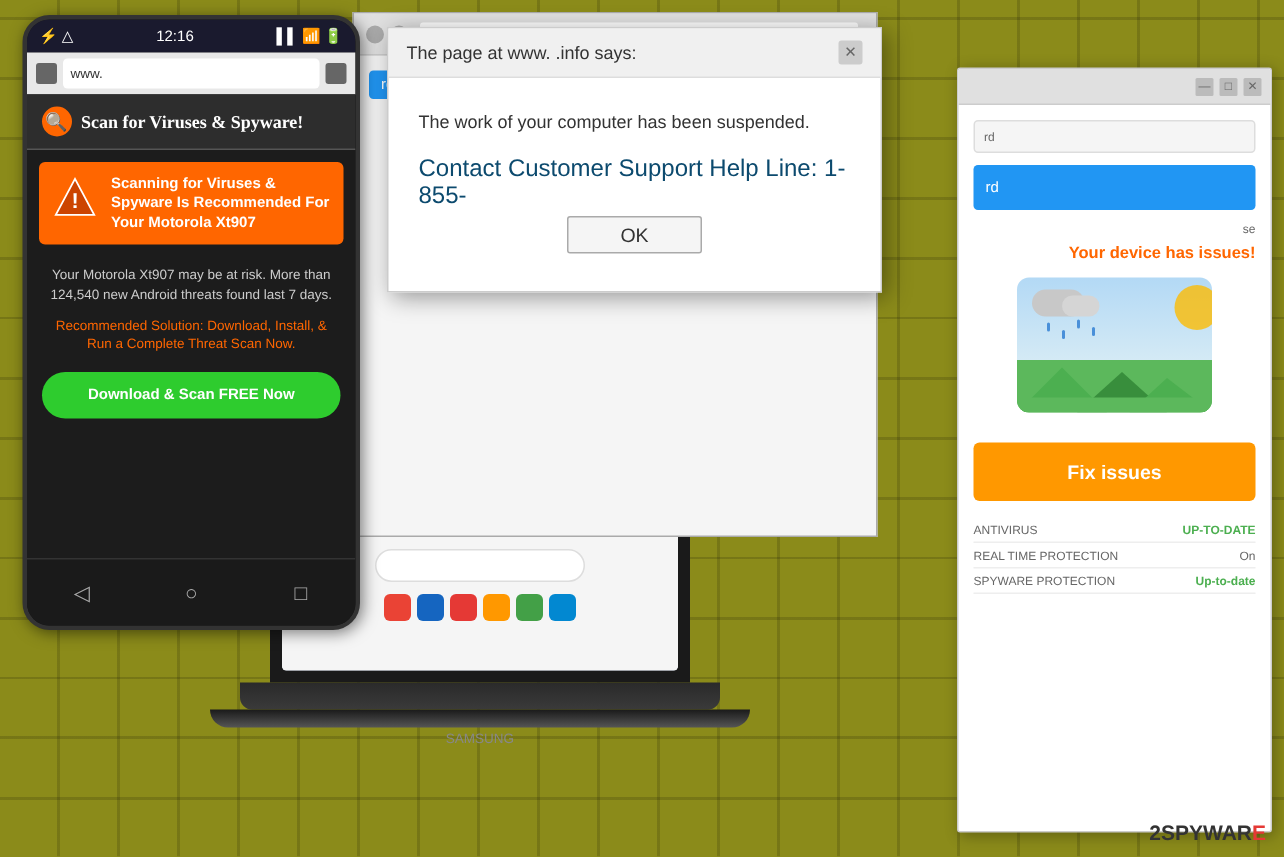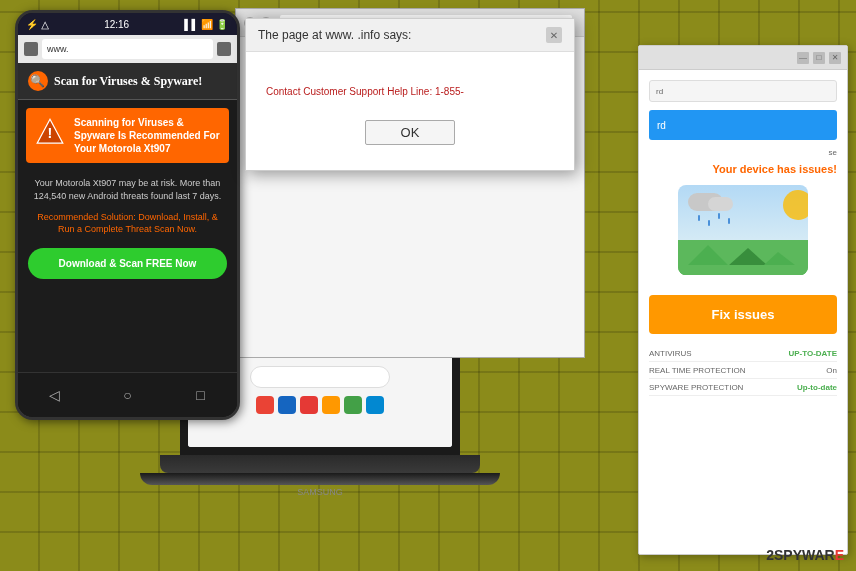--- a/index.html
+++ b/index.html
@@ -185,21 +185,21 @@
       display: flex;
       align-items: center;
       justify-content: center;
       color: #aaa;
       font-size: 14px;
     }
 
     
     .browser-dialog {
       position: absolute;
-      left: 245px;
+      left: 258px;
       top: 18px;
       width: 330px;
       background: white;
       border: 1px solid #ccc;
       box-shadow: 3px 3px 15px rgba(0,0,0,0.4);
       z-index: 20;
     }
 
     .dialog-title-bar {
       background: #f0f0f0;
@@ -237,23 +237,23 @@
     }
 
     .dialog-message {
       font-size: 12px;
       color: #333;
       line-height: 1.5;
       margin-bottom: 14px;
     }
 
     .dialog-contact {
-      font-size: 10px;
-      color: #b91c1c;
-      margin-bottom: 23px;
+      font-size: 16px;
+      color: #0c4a6e;
+      margin-bottom: 4px;
     }
 
     .dialog-ok-area {
       display: flex;
       justify-content: center;
       padding-bottom: 10px;
     }
 
     .dialog-ok-btn {
       border: 1px solid #aaa;
@@ -604,20 +604,21 @@
   </div>
 </div>
 
 <div class="browser-dialog">
   <div class="dialog-title-bar">
     <span>The page at www.                    .info says:</span>
     <div class="dialog-close-btn">✕</div>
   </div>
   <div class="dialog-body">
     <div class="dialog-message">
+      <div>The work of your computer has been suspended.</div>
     </div>
     <div class="dialog-contact">Contact Customer Support Help Line: 1-855-</div>
     <div class="dialog-ok-area">
       <button class="dialog-ok-btn">OK</button>
     </div>
   </div>
 </div>
 
 <div class="chromebook-container">
   <div class="laptop-screen-outer">

